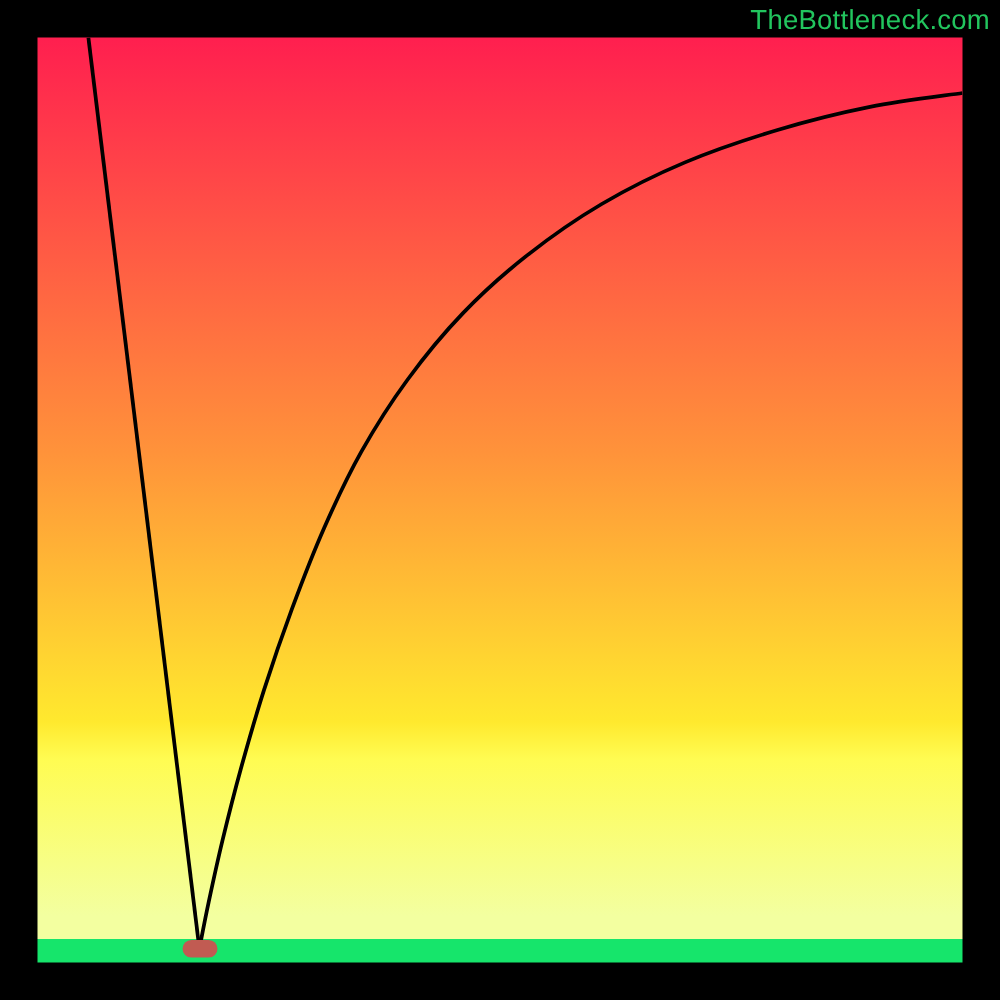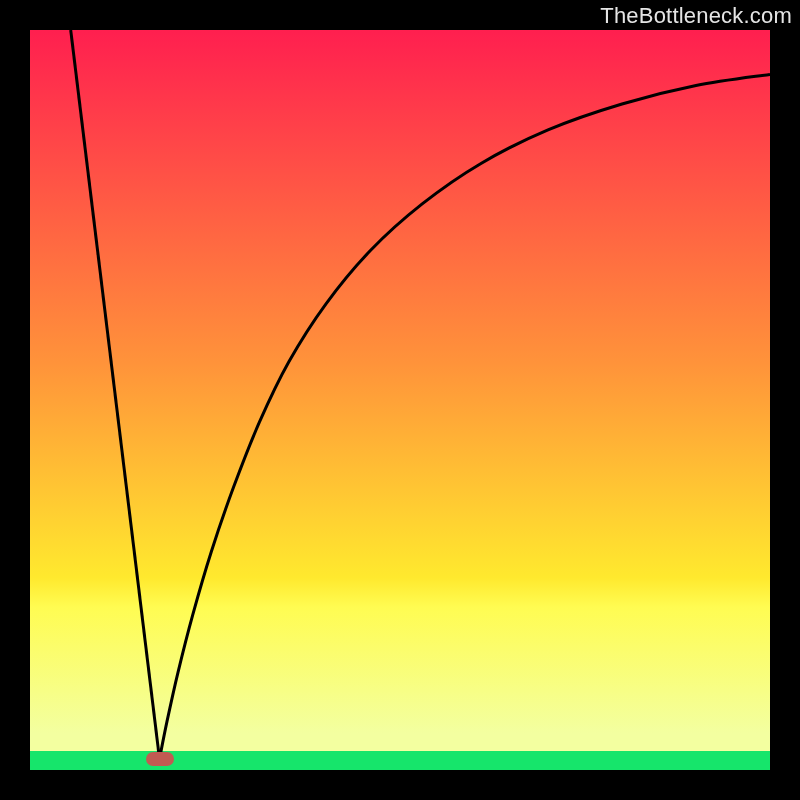--- a/index.html
+++ b/index.html
@@ -49,21 +49,21 @@
     width: 28px;
     height: 14px;
     border-radius: 7px;
     background: #c15b52;
     transform: translate(-50%, -50%);
   }
   .watermark {
     position: absolute;
     top: 3px;
     right: 8px;
-    color: #e5e5e5;
+    color: #22c55e;
     font-size: 22px;
     letter-spacing: 0.2px;
     user-select: none;
   }
 </style>
 </head>
 <body>
 
 <div class="frame">
 

